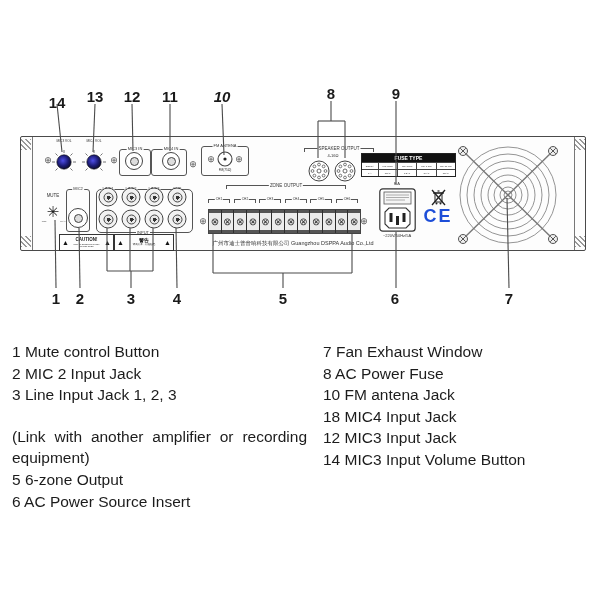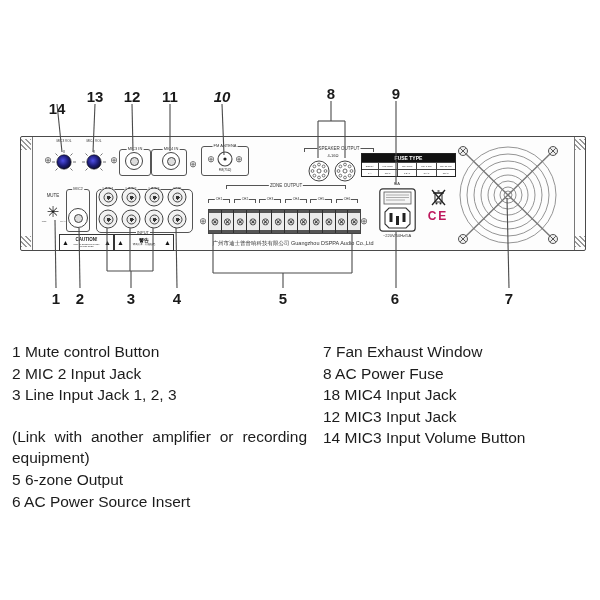--- a/index.html
+++ b/index.html
@@ -42,34 +42,34 @@
   .term span{font-size:10px;color:#333;line-height:1;}
   #fusetbl{position:absolute;border:1px solid #222;box-sizing:border-box;background:#fff;
            display:flex;flex-direction:column;}
   #fusetbl .hd{background:#111;color:#fff;font-size:5px;font-weight:bold;text-align:center;
            flex:0 0 8px;line-height:8px;}
   #fusetbl .row{display:flex;flex:1;}
   #fusetbl .cell{flex:1;border-left:0.5px solid #444;border-top:0.5px solid #444;
            font-size:2.5px;display:flex;align-items:center;justify-content:center;
            white-space:nowrap;overflow:hidden;color:#222;}
   #fusetbl .cell:first-child{border-left:none;flex:0.85;}
-  .ce{position:absolute;font-size:12px;font-weight:bold;letter-spacing:2px;color:#be185d;
+  .ce{position:absolute;font-size:18px;font-weight:bold;letter-spacing:2px;color:#1d4ed8;
       transform:translate(-50%,-50%);font-family:"Liberation Sans",sans-serif;text-align:right;}
   #legend{position:absolute;left:0;top:341px;width:600px;font-size:15.5px;color:#1c1c1c;}
   #legend ul{list-style:none;margin:0;padding:0;position:absolute;top:0;line-height:21.6px;}
   #legend ul.left{left:12px;width:300px;}
   #legend ul.right{left:323px;width:270px;}
   #legend li.wrap{width:295px;text-align:justify;margin-top:20px;}
   svg{display:block;}
   .overlay{position:absolute;left:0;top:0;pointer-events:none;}
 </style>
 </head>
 <body>
 
-<div class="num" style="left:57px;top:100px;">14</div>
+<div class="num" style="left:57px;top:94px;">14</div>
 <div class="num" style="left:95px;top:88px;">13</div>
 <div class="num" style="left:132px;top:88px;">12</div>
 <div class="num" style="left:170px;top:88px;">11</div>
 <div class="num" style="left:222px;top:88px;font-style:italic;">10</div>
 <div class="num" style="left:331px;top:85px;">8</div>
 <div class="num" style="left:396px;top:85px;">9</div>
 
 <div class="num" style="left:56px;top:290px;">1</div>
 <div class="num" style="left:80px;top:290px;">2</div>
 <div class="num" style="left:131px;top:290px;">3</div>
@@ -404,17 +404,18 @@
     <li>1 Mute control Button</li>
     <li>2 MIC 2 Input Jack</li>
     <li>3 Line Input Jack 1, 2, 3</li>
     <li class="wrap">(Link with another amplifier or recording equipment)</li>
     <li>5 6-zone Output</li>
     <li>6 AC Power Source Insert</li>
   </ul>
   <ul class="right">
     <li>7 Fan Exhaust Window</li>
     <li>8 AC Power Fuse</li>
+    <li>10 FM antena Jack</li>
     <li>18 MIC4 Input Jack</li>
     <li>12 MIC3 Input Jack</li>
     <li>14 MIC3 Input Volume Button</li>
   </ul>
 </div>
 
 </body></html>

